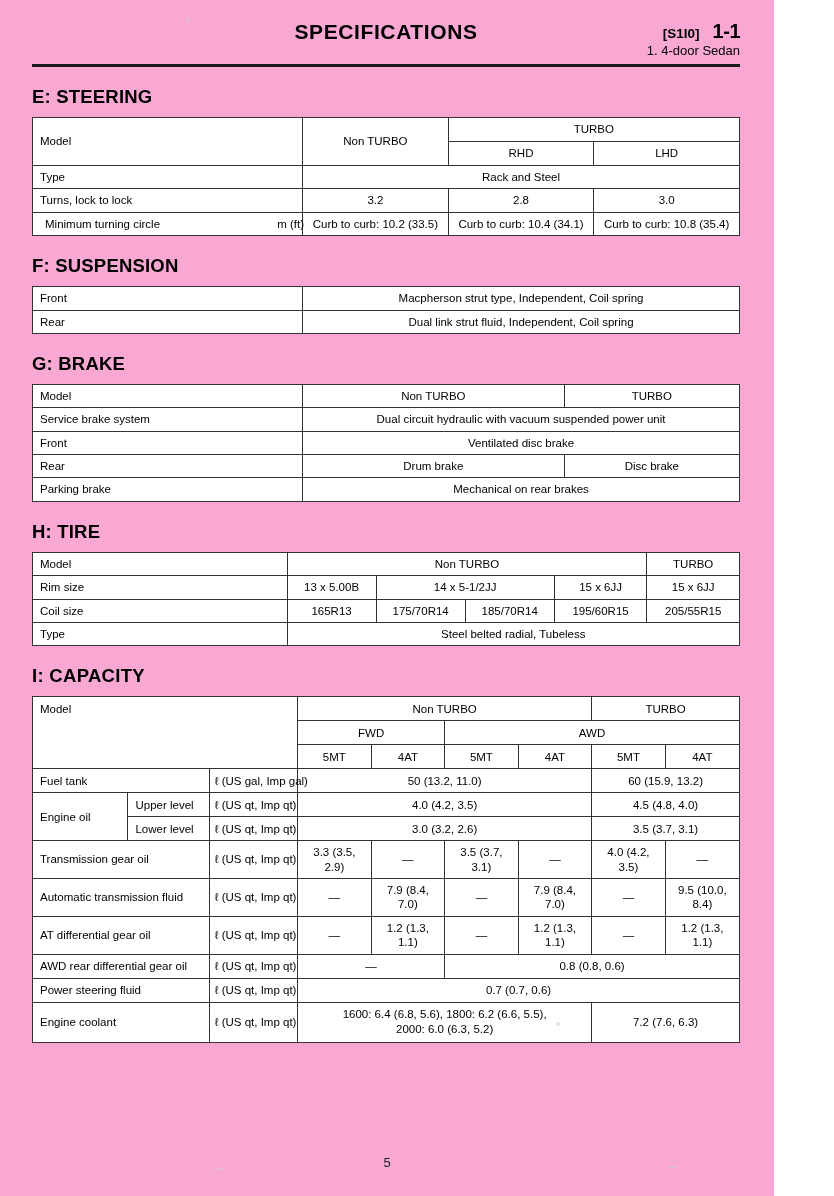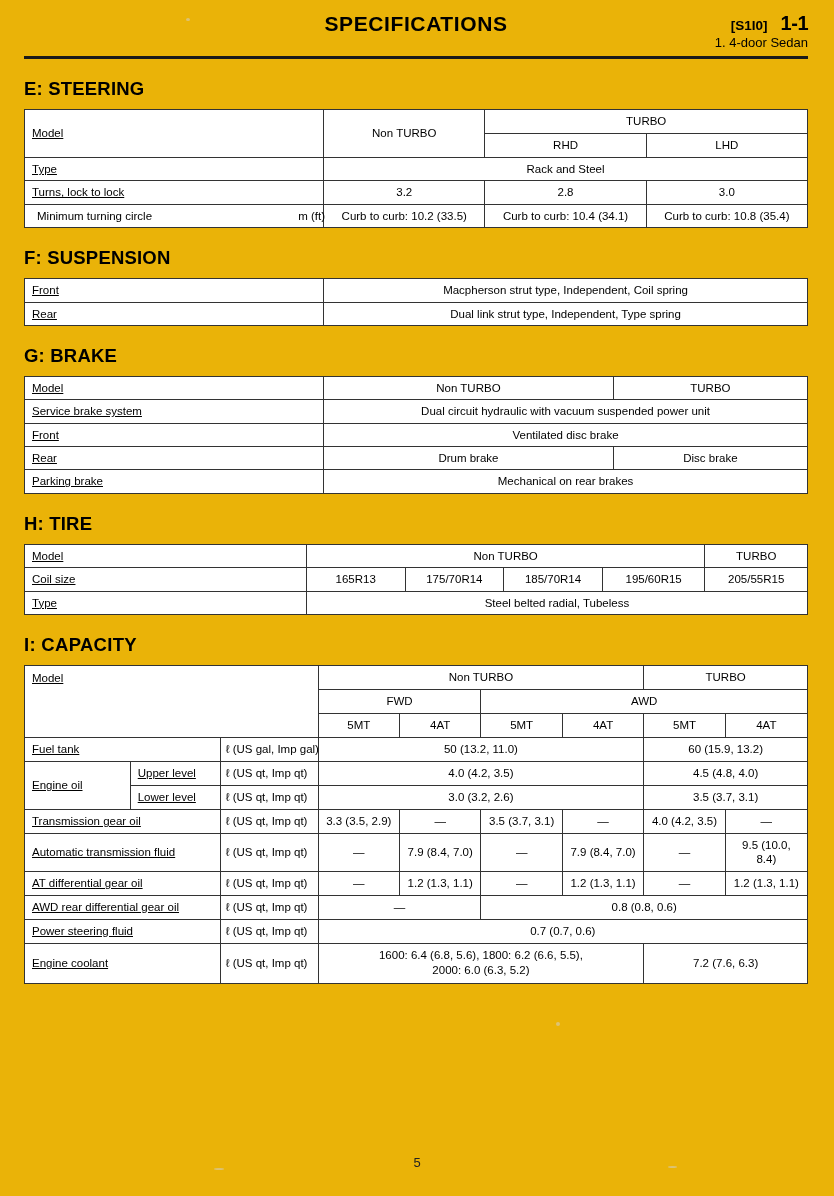--- a/index.html
+++ b/index.html
@@ -10,24 +10,24 @@
   body {
     width: 834px;
     height: 1196px;
     position: relative;
     font-family: "Liberation Sans", sans-serif;
     color: #111;
     overflow: hidden;
   }
   .page {
     position: relative;
-    width: 834px;
+    width: 774px;
     height: 1196px;
-    background: #eab308;
-    padding: 0;
+    background: #f9a8d4;
+    padding: 8px;
     box-sizing: border-box;
   }
 
   
   .hdr {
     position: relative;
     height: 52px;
     margin: 0 26px 0 24px;
   }
   .hdr-title {
@@ -100,21 +100,20 @@
   table.spec td {
     border: 1px solid #333;
     padding: 4px 5px;
     vertical-align: middle;
     line-height: 1.25;
     background: #fff;
   }
   table.spec .lbl {
     text-align: left;
     padding-left: 7px;
-    text-decoration: underline;
   }
   table.spec .ctr {
     text-align: center;
   }
   table.spec .unit {
     text-align: left;
     padding-right: 7px;
     white-space: nowrap;
   }
   
@@ -230,21 +229,21 @@
           <col style="width:38.2%">
           <col style="width:61.8%">
         </colgroup>
       <tbody>
         <tr class="rowh">
           <td class="lbl">Front</td>
           <td class="ctr">Macpherson strut type, Independent, Coil spring</td>
         </tr>
         <tr class="rowh">
           <td class="lbl">Rear</td>
-          <td class="ctr">Dual link strut type, Independent, Type spring</td>
+          <td class="ctr">Dual link strut fluid, Independent, Coil spring</td>
         </tr>
       </tbody>
     </table>
   </div>
 
   <div class="sec">
     <div class="sec-title">G: BRAKE</div>
     <table class="spec">
       <colgroup>
           <col style="width:38.2%">
@@ -287,20 +286,27 @@
           <col style="width:12.6%">
         <col style="width:12.6%">
           <col style="width:13.1%">
           <col style="width:13.1%">
       </colgroup>
       <tbody>
         <tr class="rowh">
           <td class="lbl">Model</td>
           <td class="ctr" colspan="4">Non TURBO</td>
           <td class="ctr">TURBO</td>
+        </tr>
+        <tr class="rowh">
+          <td class="lbl">Rim size</td>
+          <td class="ctr">13 x 5.00B</td>
+          <td class="ctr" colspan="2">14 x 5-1/2JJ</td>
+          <td class="ctr">15 x 6JJ</td>
+          <td class="ctr">15 x 6JJ</td>
         </tr>
         <tr class="rowh">
           <td class="lbl">Coil size</td>
           <td class="ctr">165R13</td>
           <td class="ctr">175/70R14</td>
           <td class="ctr">185/70R14</td>
           <td class="ctr">195/60R15</td>
           <td class="ctr">205/55R15</td>
         </tr>
         <tr class="rowh">

